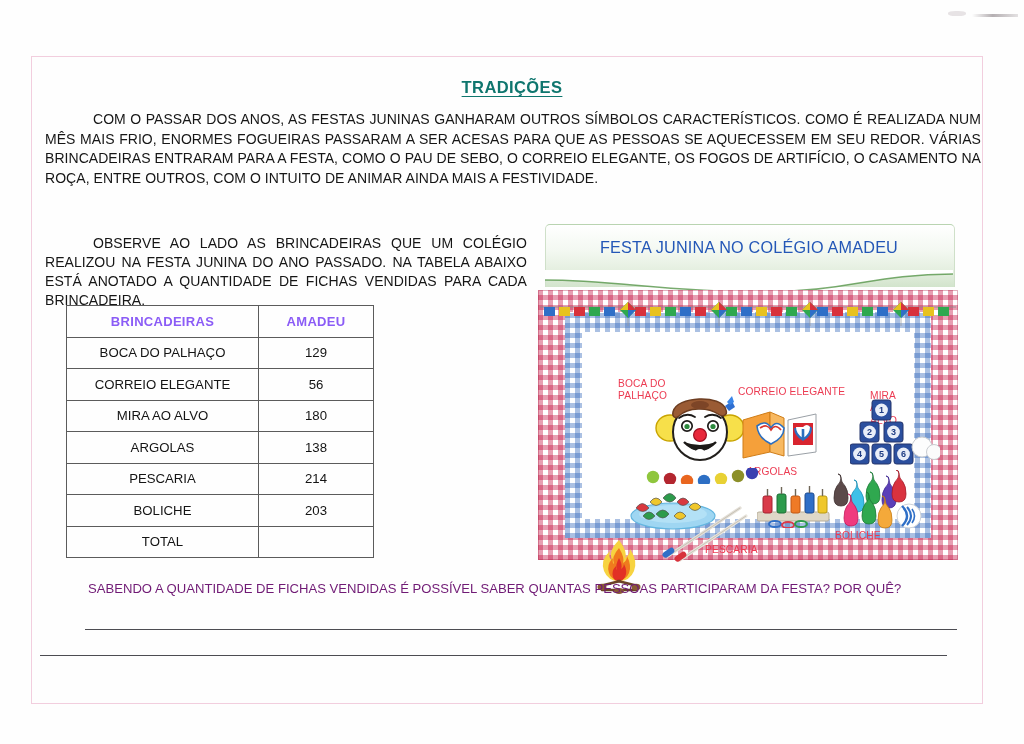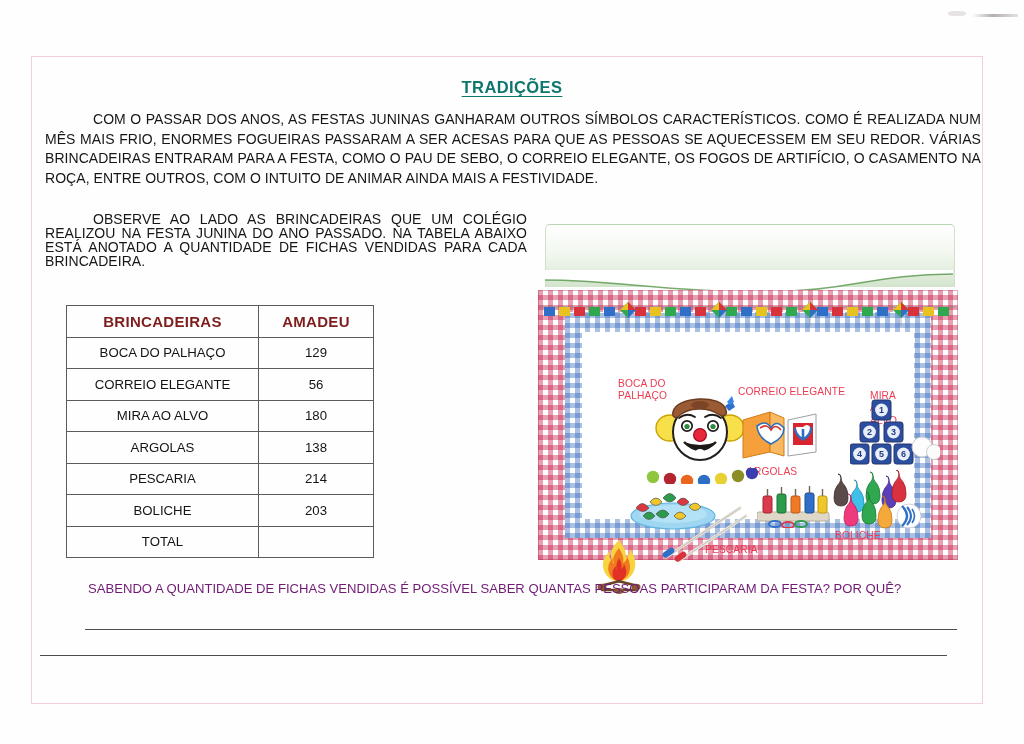--- a/index.html
+++ b/index.html
@@ -68,23 +68,23 @@
     text-align: justify;
     color: #161616;
   }
   .para .indent { display: inline-block; width: 48px; }
 
   #para-intro {
     left: 45px; top: 110px;
     width: 936px;
   }
   #para-observe {
-    left: 45px; top: 212px;
+    left: 45px; top: 234px;
     width: 482px;
-    line-height: 14px;
+    line-height: 19px;
   }
 
   
   #table-wrap {
     position: absolute;
     left: 66px; top: 305px;
     width: 307px;
   }
   table.fichas {
     border-collapse: collapse;
@@ -96,22 +96,22 @@
     height: 30.5px;
     text-align: center;
     vertical-align: middle;
     font-size: 13.2px;
     font-weight: normal;
     color: #141414;
     padding: 0;
   }
   table.fichas th {
     font-weight: bold;
-    color: #7f1d1d;
-    font-size: 15px;
+    color: #8b5cf6;
+    font-size: 13px;
     letter-spacing: .3px;
   }
   table.fichas col.c-brinc { width: 192px; }
   table.fichas col.c-fich  { width: 115px; }
   td.num { font-size: 13.2px; }
 
   
   #illus {
     position: absolute;
     left: 538px; top: 222px;
@@ -310,20 +310,21 @@
 
     <div id="banner">
       <div class="scroll-body"></div>
       <div class="scroll-curve">
         <svg width="408" height="24" viewBox="0 0 408 24">
           <path d="M0,0 L408,0 L408,4 C330,4 300,22 216,22 C120,22 70,10 0,10 Z" fill="#ffffff"></path>
           <path d="M0,10 C70,10 120,22 216,22 C300,22 330,4 408,4" fill="none" stroke="#4c8f3f" stroke-width="1.6" opacity=".75"></path>
           <path d="M0,0 L408,0 L408,4 C330,4 300,22 216,22 C120,22 70,10 0,10 Z" fill="url(#g1)" opacity="0"></path>
         </svg>
       </div>
+      <div id="banner-text">FESTA JUNINA NO COLÉGIO AMADEU</div>
     </div>
 
     <div id="picture">
       <div id="picture-inner">
         <div id="picture-field">
 
           <div class="pic-label" id="lab-boca">BOCA DO
 PALHAÇO</div>
           <div class="pic-label" id="lab-correio">CORREIO ELEGANTE</div>
           <div class="pic-label" id="lab-mira">MIRA

